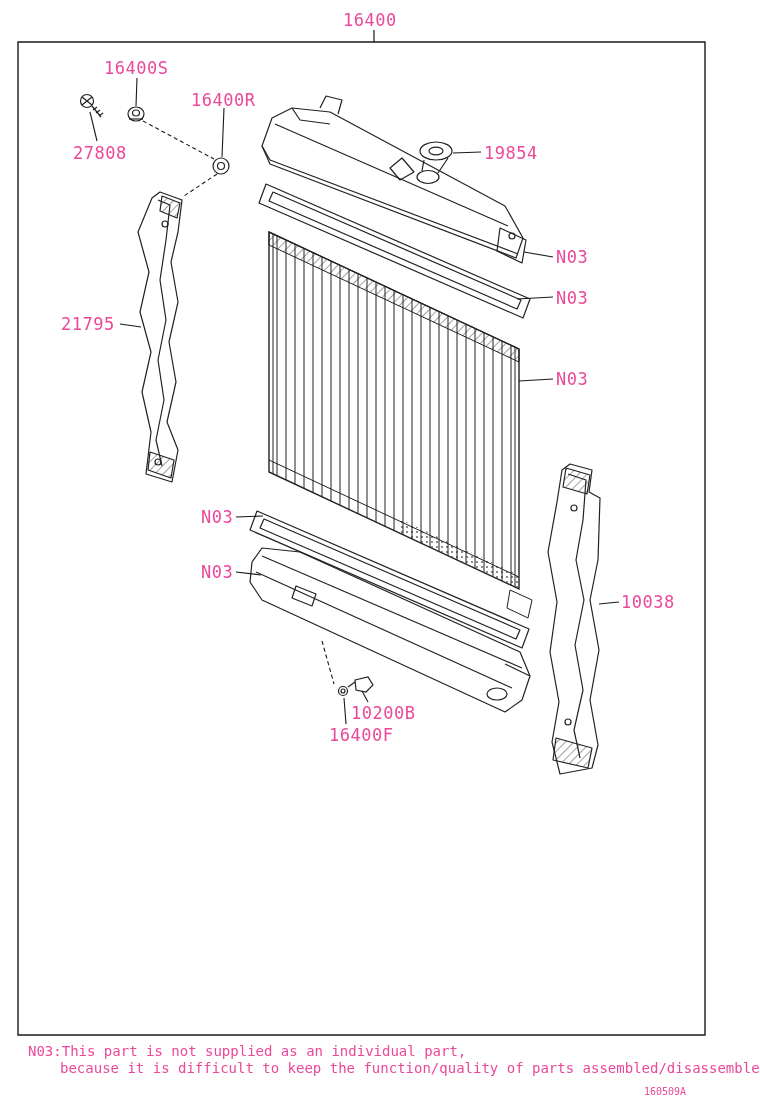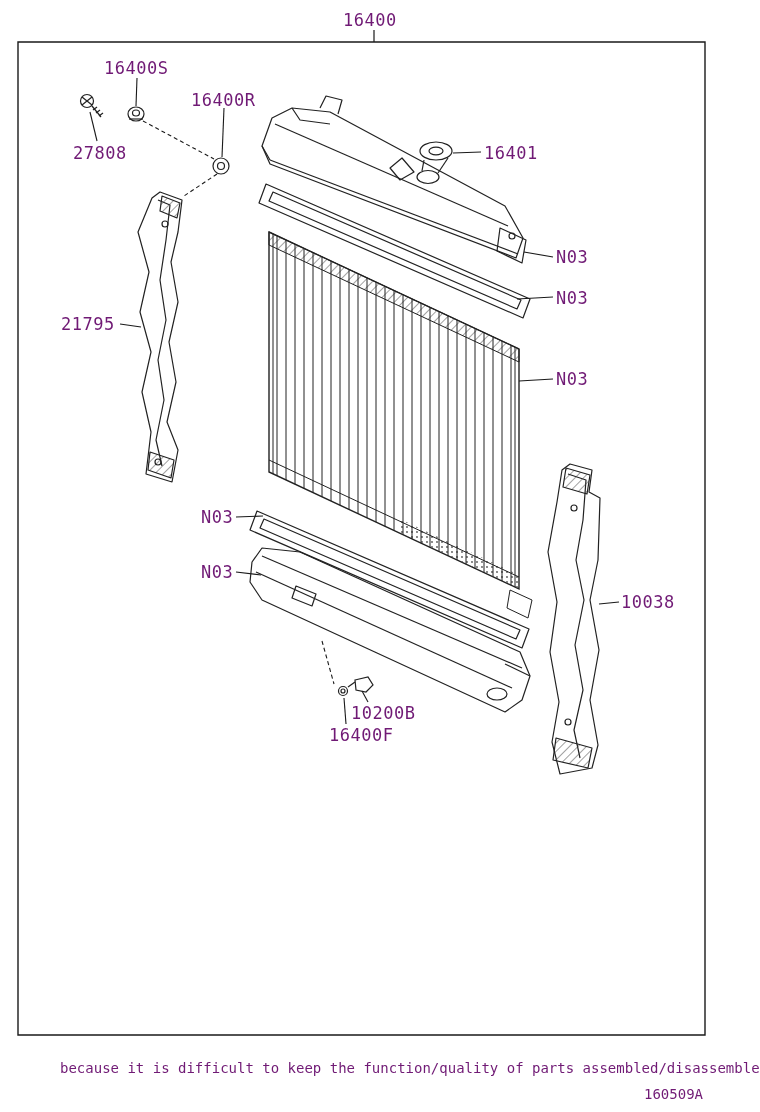--- a/index.html
+++ b/index.html
@@ -1,20 +1,20 @@
 <!DOCTYPE html>
 <html><head>
 <meta charset="utf-8">
 <style>
   html,body{margin:0;padding:0;background:#fff;}
   #page{position:relative;width:760px;height:1112px;background:#fff;overflow:hidden;
-        font-family:"DejaVu Sans Mono","Liberation Mono",monospace;color:#701a75;}
+        font-family:"DejaVu Sans Mono","Liberation Mono",monospace;color:#ec4899;}
   .label{position:absolute;font-size:17px;letter-spacing:0.5px;white-space:nowrap;line-height:1;}
   .note{position:absolute;font-size:14px;letter-spacing:0px;white-space:nowrap;line-height:1.25;}
-  .code{position:absolute;font-size:14px;white-space:nowrap;text-align:center;}
+  .code{position:absolute;font-size:10px;white-space:nowrap;text-align:center;}
   svg{position:absolute;left:0;top:0;}
   svg *{vector-effect:non-scaling-stroke;}
 </style>
 </head>
 <body>
 
 <div id="page">
 
   <svg width="760" height="1112" viewBox="0 0 760 1112">
     <defs>
@@ -175,28 +175,29 @@
       <line x1="143" y1="121" x2="214" y2="159"></line>
       <line x1="217" y1="174" x2="184" y2="196"></line>
       <line x1="322" y1="641" x2="334" y2="684"></line>
     </g>
   </svg>
 
   <div class="label" style="left:343px;top:12px">16400</div>
   <div class="label" style="left:104px;top:60px">16400S</div>
   <div class="label" style="left:191px;top:92px">16400R</div>
   <div class="label" style="left:73px;top:145px">27808</div>
-  <div class="label" style="left:484px;top:145px">16401</div>
+  <div class="label" style="left:484px;top:145px">19854</div>
   <div class="label" style="left:556px;top:249px">N03</div>
   <div class="label" style="left:556px;top:290px">N03</div>
   <div class="label" style="left:556px;top:371px">N03</div>
   <div class="label" style="left:61px;top:316px">21795</div>
   <div class="label" style="left:201px;top:509px">N03</div>
   <div class="label" style="left:201px;top:564px">N03</div>
   <div class="label" style="left:621px;top:594px">10038</div>
   <div class="label" style="left:351px;top:705px">10200B</div>
   <div class="label" style="left:329px;top:727px">16400F</div>
 
+  <div class="note" style="left:28px;top:1043px">N03:This part is not supplied as an individual part,</div>
   <div class="note" style="left:60px;top:1060px">because it is difficult to keep the function/quality of parts assembled/disassembled</div>
 
   <div class="code" style="left:644px;top:1086px">160509A</div>
 
 </div>
 
 </body></html>

